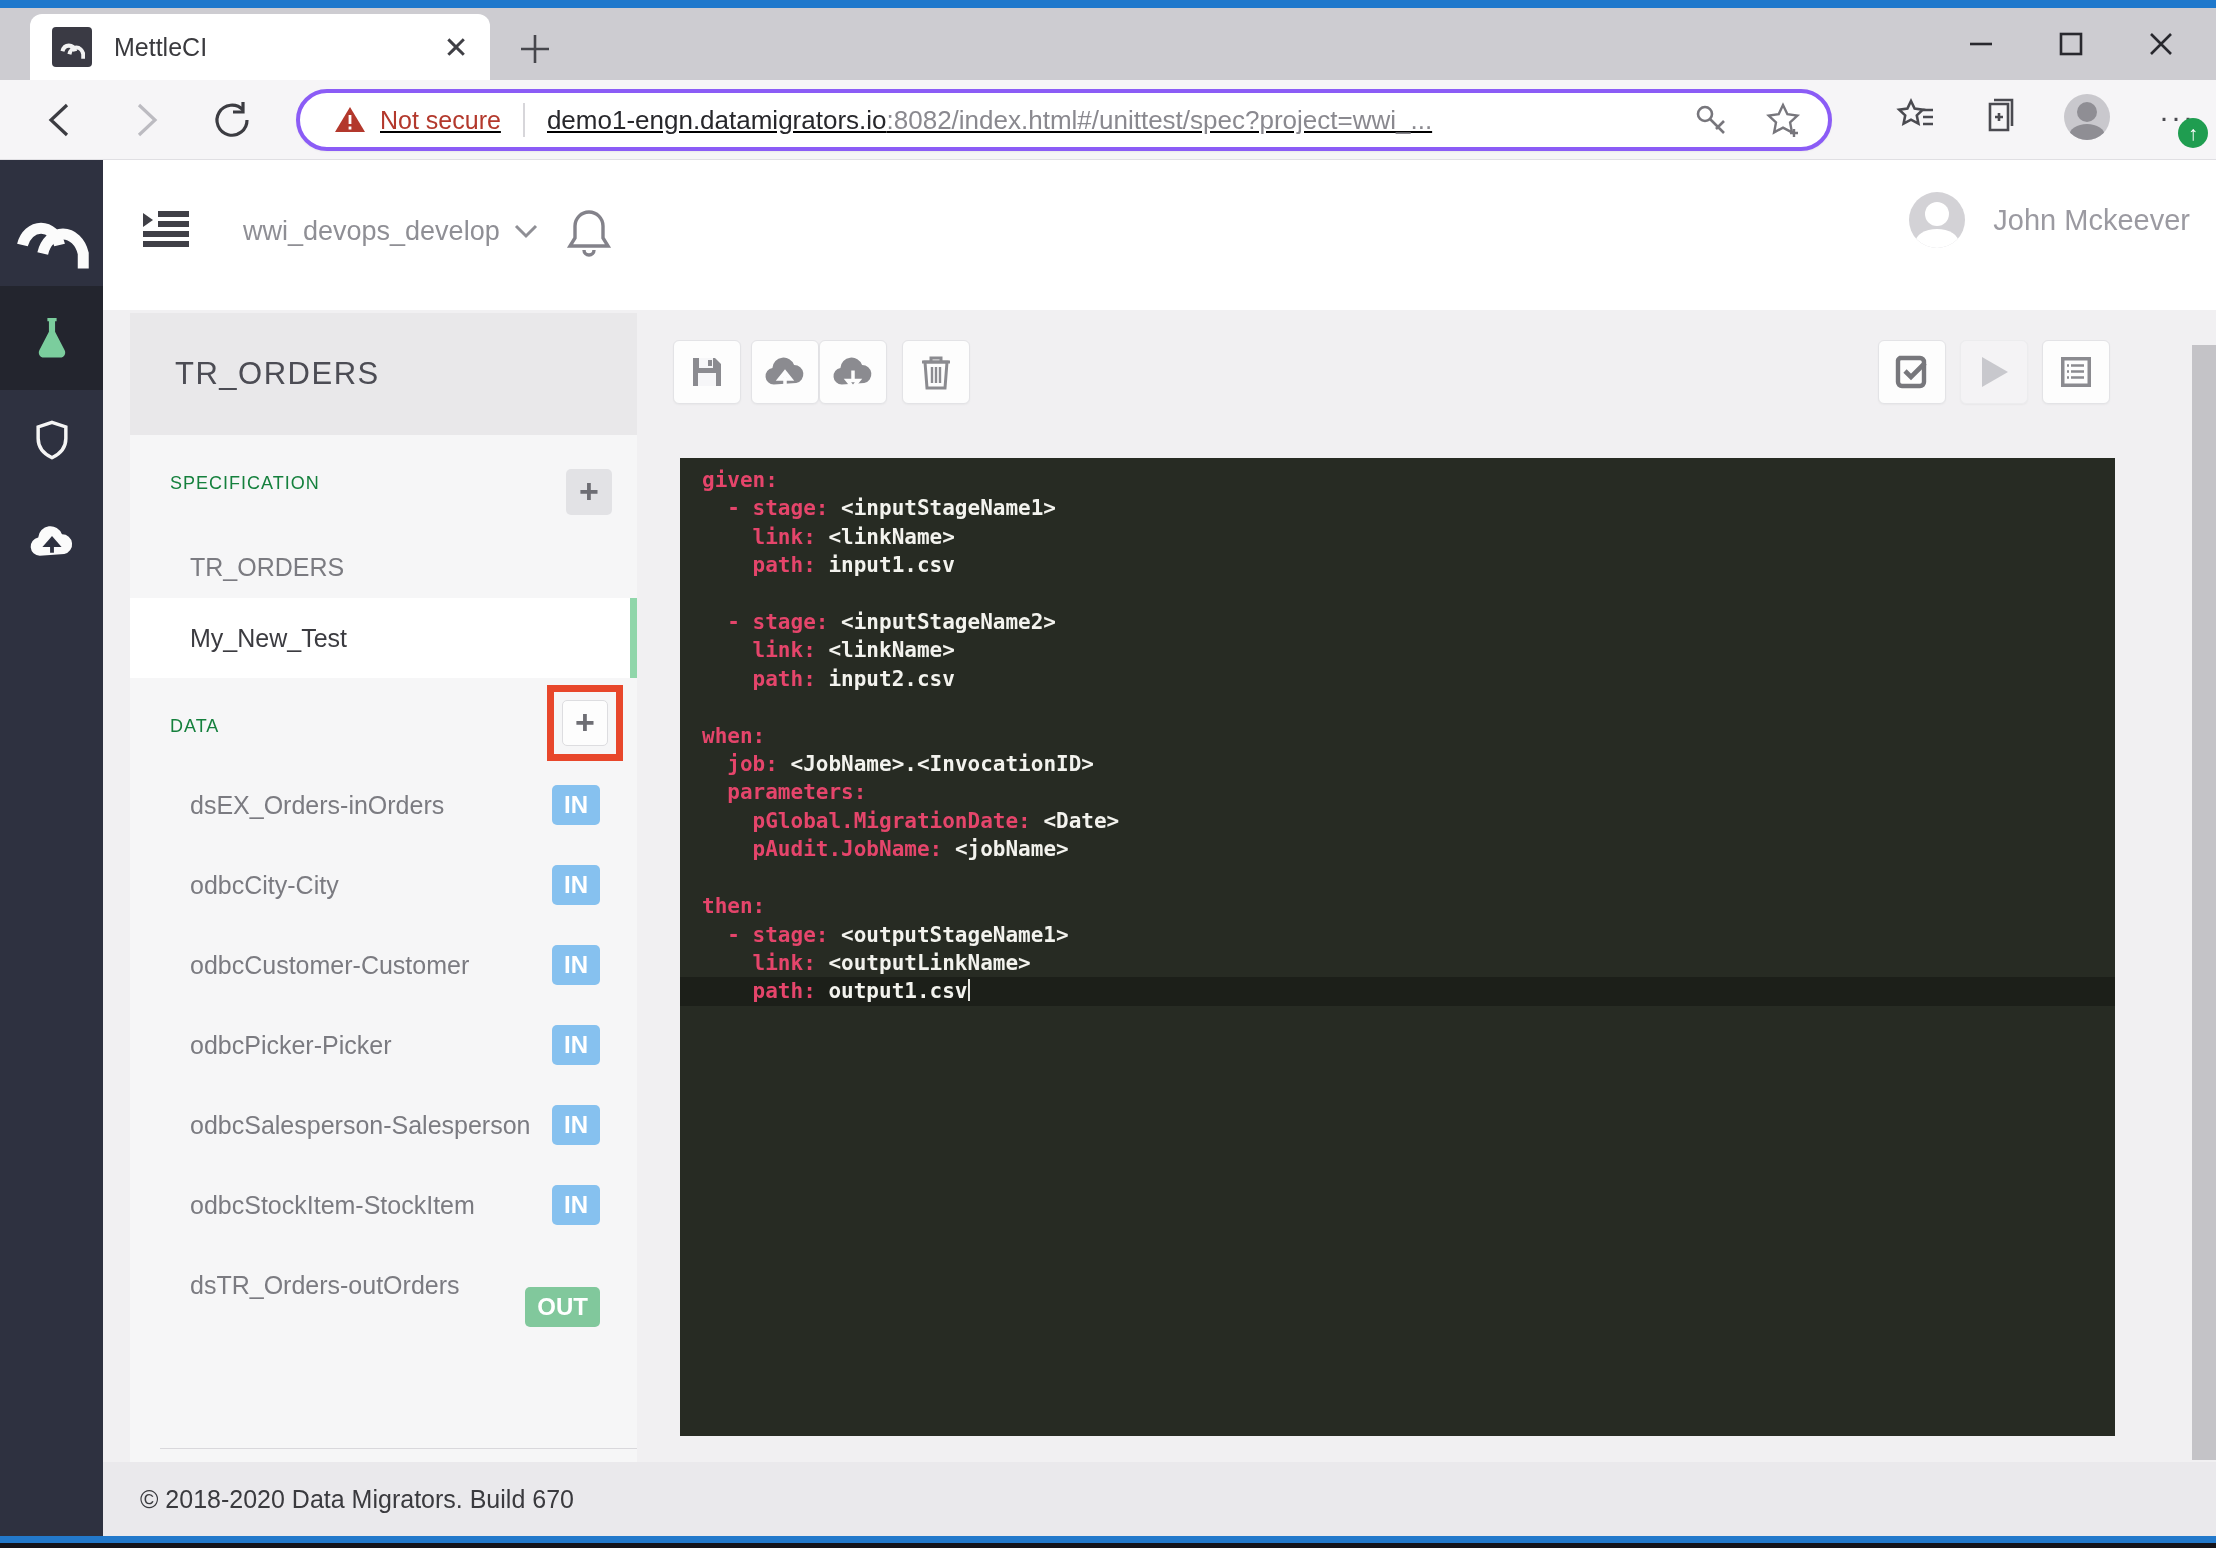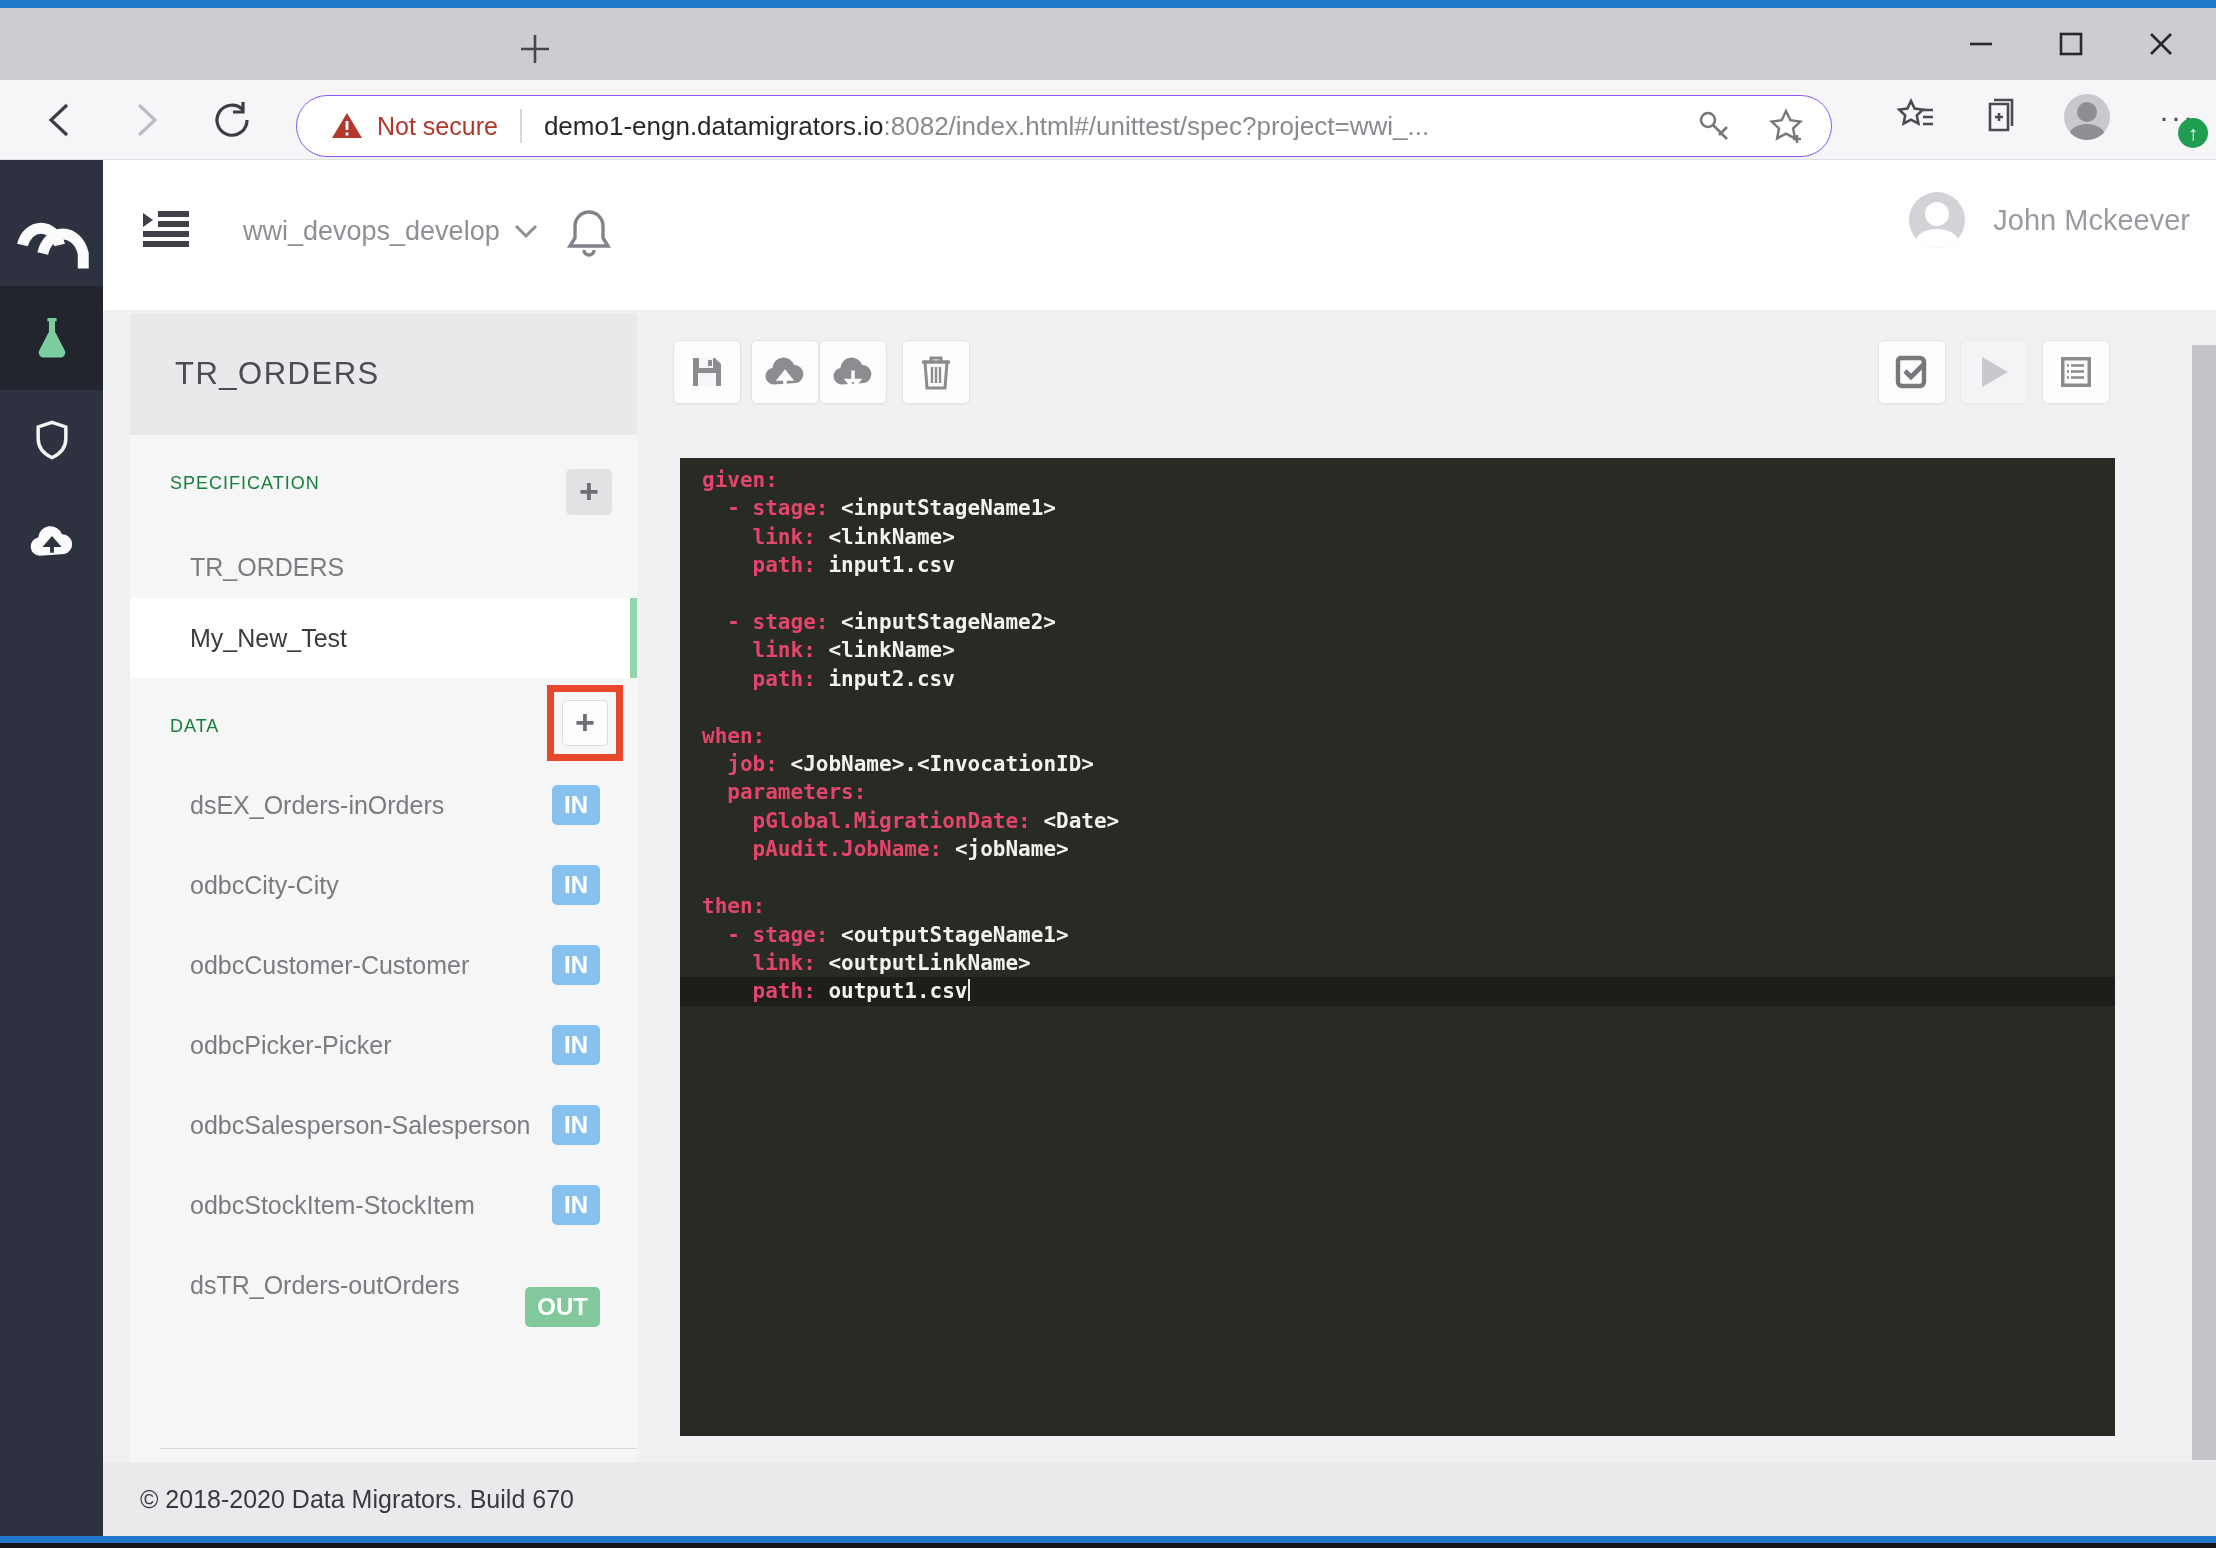--- a/index.html
+++ b/index.html
@@ -20,23 +20,23 @@
                justify-content:center; font-size:30px; color:#3f3f45; cursor:default; }
   .newtab { position:absolute; left:512px; top:18px; width:46px; height:46px;
             display:flex; align-items:center; justify-content:center; }
   .wincontrols { position:absolute; right:10px; top:10px; height:52px; display:flex; }
   .winbtn { width:90px; height:52px; display:flex; align-items:center; justify-content:center; }
 
   .navbar { left:0; top:80px; width:2216px; height:80px; background:#f6f5f7;
             border-bottom:1px solid #e0dfe3; }
   .navicon { position:absolute; top:96px; width:48px; height:48px; display:flex;
              align-items:center; justify-content:center; }
-  .addressbar { position:absolute; left:296px; top:95px; width:1536px; height:62px;
-                background:#fff; border:1px solid #8b5cf6; border-radius:31px;
-                display:flex; align-items:center; box-shadow:0 1px 2px rgba(0,0,0,.05); }
+  .addressbar { position:absolute; left:296px; top:89px; width:1536px; height:62px;
+                background:#fff; border:4px solid #8b5cf6; border-radius:31px;
+                display:flex; align-items:center; box-shadow:0 1px 2px rgba(0,0,0,.05);text-decoration:underline; }
   .warn-tri { margin-left:34px; }
   .notsecure { margin-left:14px; font-size:25px; color:#b3382c; }
   .url-sep { width:2px; height:34px; background:#d7d6da; margin:0 22px; }
   .url { font-size:26px; white-space:nowrap; overflow:hidden; flex:1; }
   .url .host { color:#27272b; }
   .url .rest { color:#8a898f; }
   .field-icons { display:flex; align-items:center; margin-right:26px; gap:34px; }
   .chrome-right { position:absolute; right:14px; top:92px; display:flex; align-items:center; gap:42px; }
   .avatar-sm { width:46px; height:46px; border-radius:50%; background:#c9c8cd; position:relative; overflow:hidden; }
   .avatar-sm::before { content:""; position:absolute; left:13px; top:8px; width:20px; height:20px;
@@ -130,20 +130,30 @@
   svg { display:block; }
 </style>
 </head>
 <body>
 
 <div id="stage">
 
   <div class="abs top-accent"></div>
 
   <div class="abs tabstrip">
+    <div class="tab">
+      <div class="favicon">
+        <svg width="26" height="26" viewBox="0 0 90 90">
+          <path d="M12 60 A23 28 0 0 1 56 60" stroke="#f2f2f2" stroke-width="14" fill="none"></path>
+          <path d="M36 70 A25 32 0 0 1 84 70 L84 86" stroke="#f2f2f2" stroke-width="14" fill="none"></path>
+        </svg>
+      </div>
+      <span class="tab-title">MettleCI</span>
+      <span class="tab-close">✕</span>
+    </div>
     <div class="newtab">
       <svg width="36" height="36" viewBox="0 0 36 36">
           <path d="M18 4v28M4 18h28" stroke="#46464c" stroke-width="2.6"></path>
         </svg>
     </div>
     <div class="wincontrols">
       <div class="winbtn">
         <svg width="30" height="30" viewBox="0 0 30 30">
             <path d="M4 15h22" stroke="#28282e" stroke-width="2.6"></path>
           </svg>

